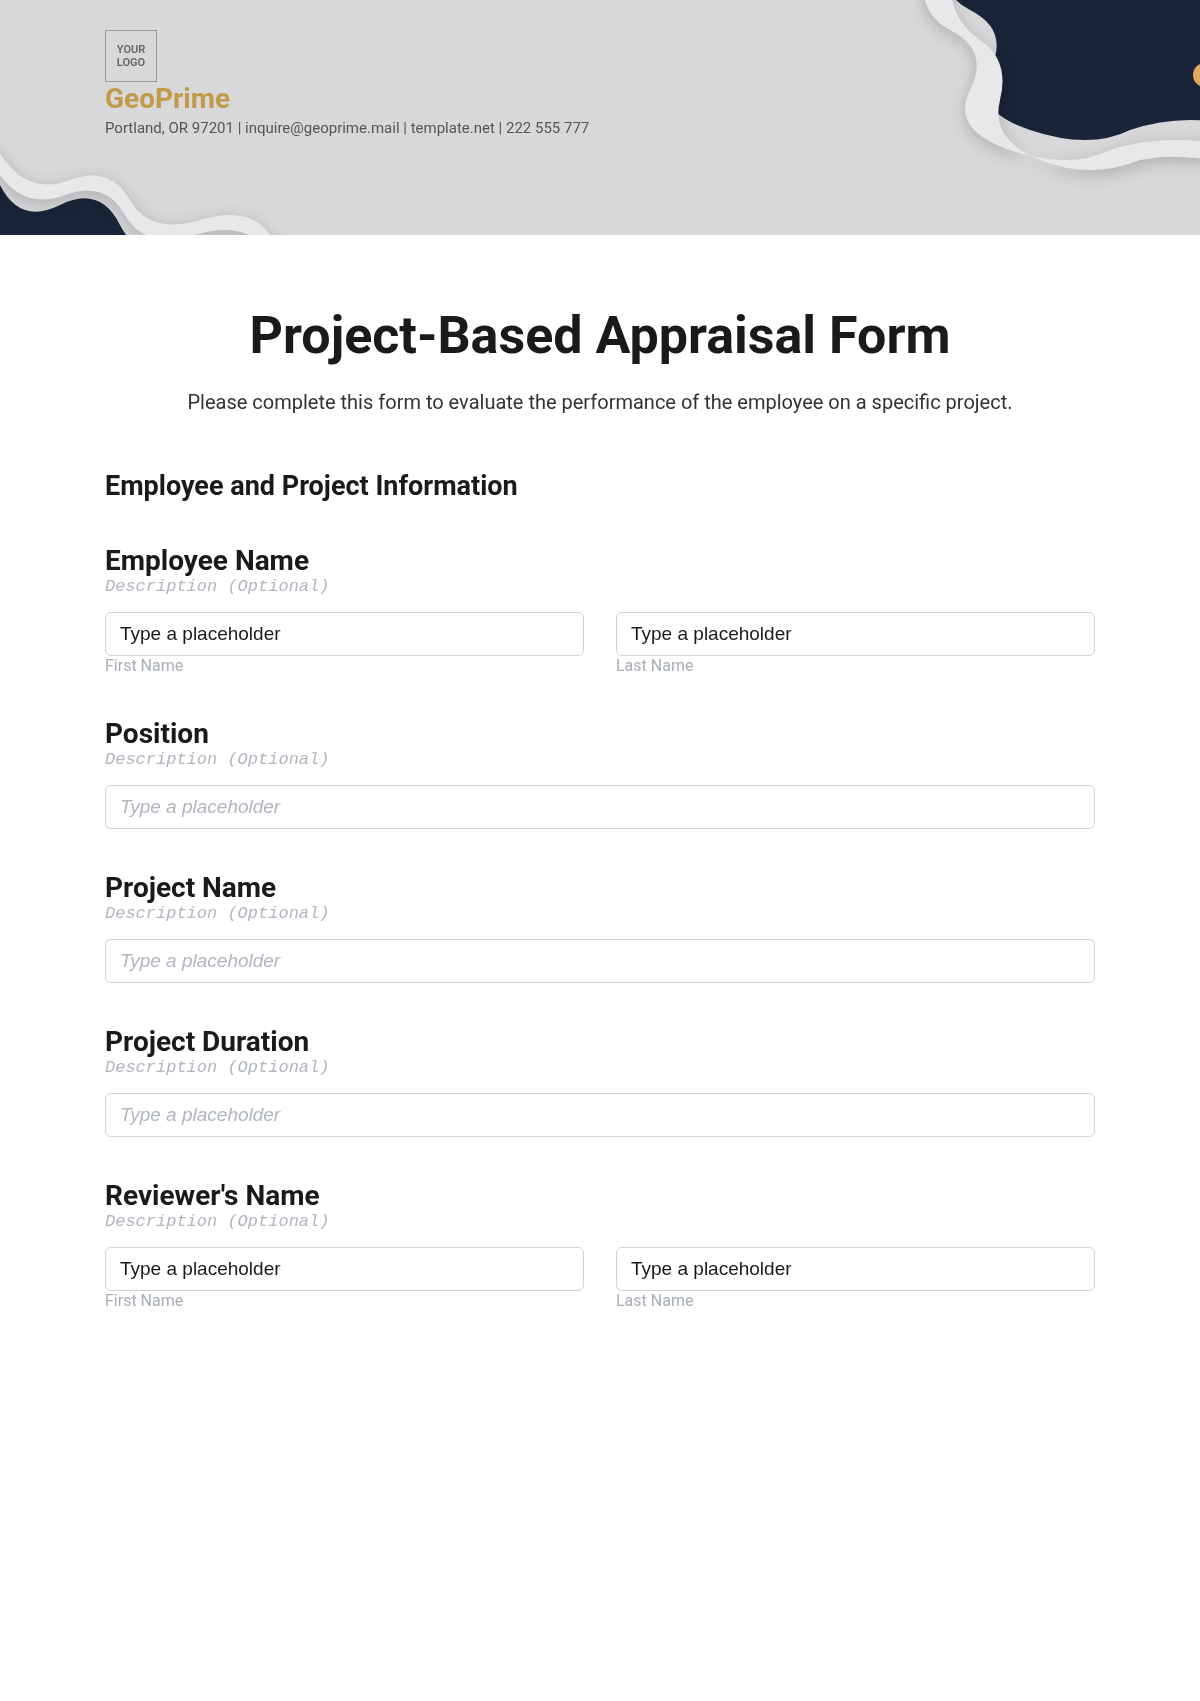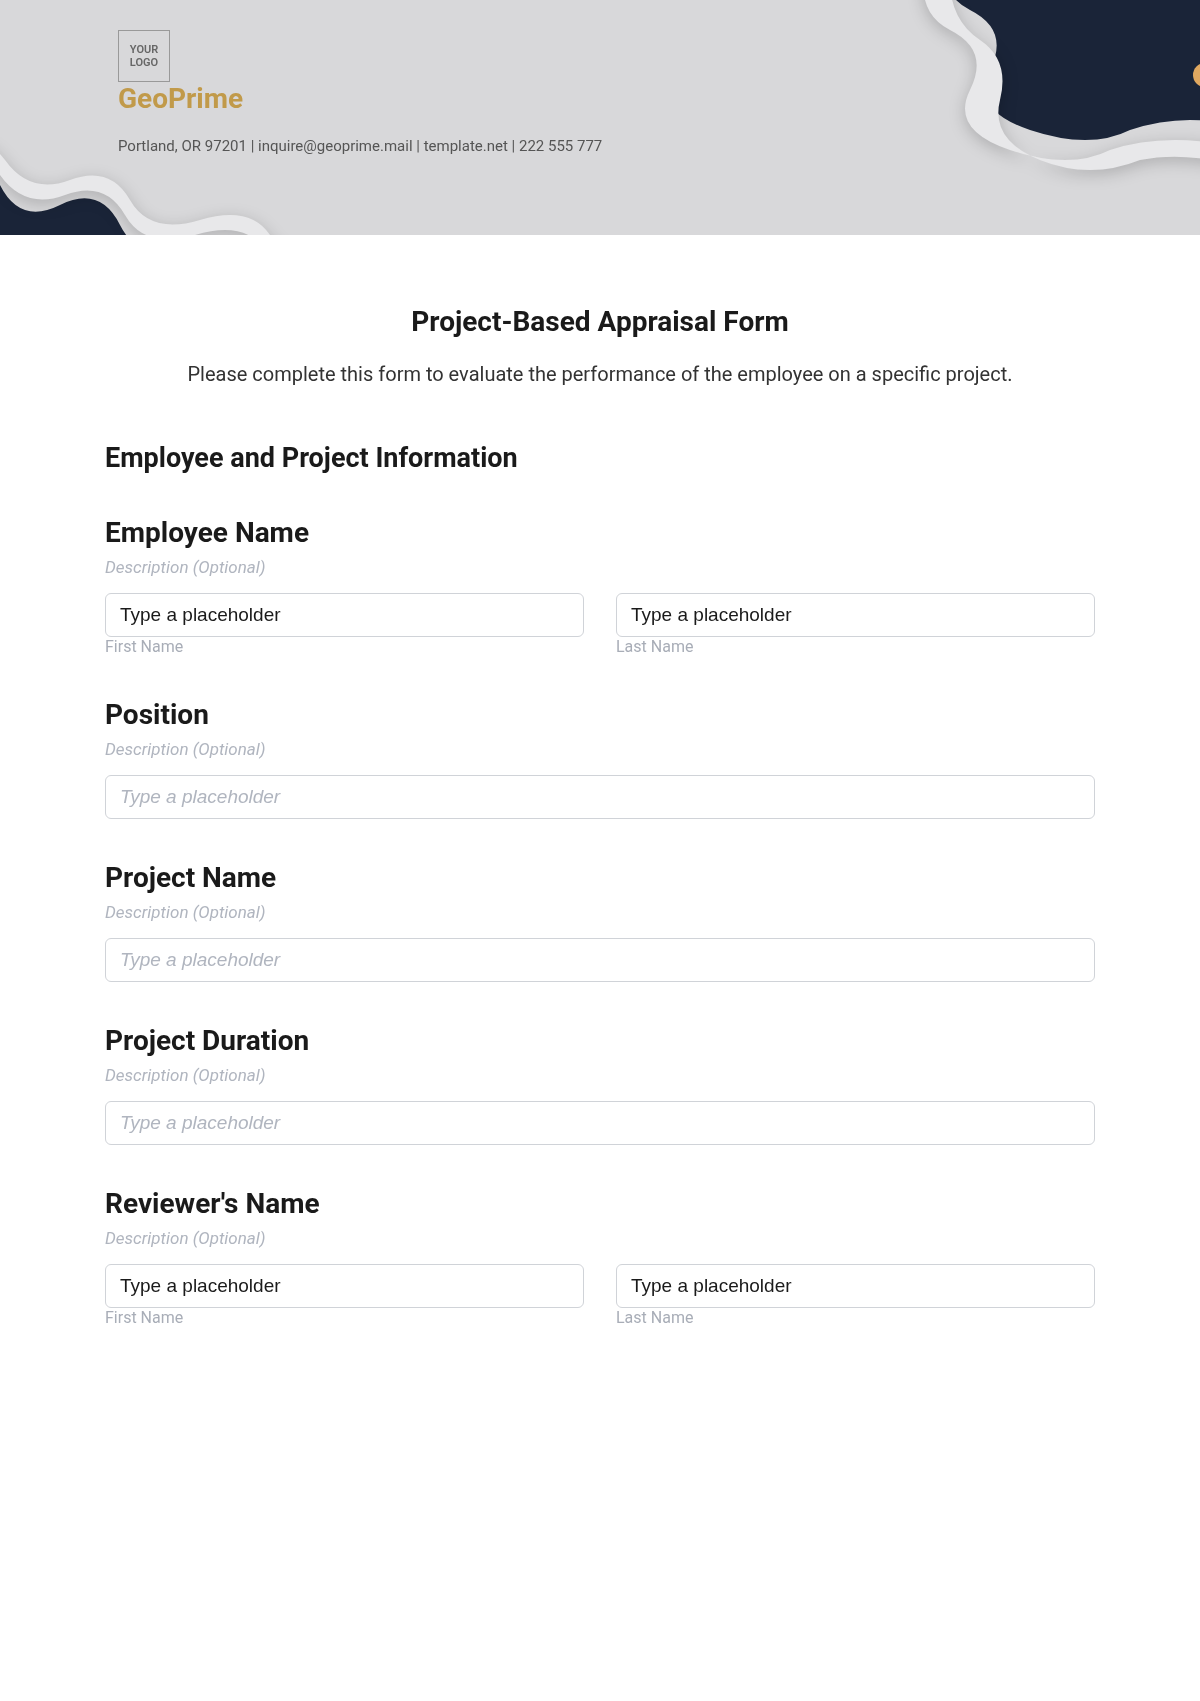--- a/index.html
+++ b/index.html
@@ -11,21 +11,20 @@
       font-family: -apple-system, BlinkMacSystemFont, 'Segoe UI', Roboto, Helvetica, Arial, sans-serif;
       color: #1a1a1a;
       width: 1200px;
       background: #fff;
     }
     .header {
       position: relative;
       height: 235px;
       background: #d8d8da;
       overflow: hidden;
-      padding-left: 13px;
     }
     .header-deco-tr {
       position: absolute;
       top: -70px;
       right: -50px;
       width: 400px;
       height: 280px;
     }
     .header-deco-bl {
       position: absolute;
@@ -55,27 +54,27 @@
     }
     .brand-name {
       font-size: 28px;
       font-weight: 700;
       color: #c19a4a;
       margin-top: 0;
     }
     .brand-contact {
       font-size: 15px;
       color: #555;
-      margin-top: 22px;
+      margin-top: 4px;
     }
     .form-container {
       padding: 70px 105px 30px 105px;
     }
     .form-title {
-      font-size: 28px;
+      font-size: 52px;
       font-weight: 700;
       text-align: center;
       color: #1a1a1a;
     }
     .form-description {
       font-size: 20px;
       text-align: center;
       color: #333;
       margin-top: 20px;
       line-height: 1.6;
@@ -91,21 +90,21 @@
     }
     .field-label {
       font-size: 28px;
       font-weight: 700;
       color: #1a1a1a;
     }
     .field-desc {
       font-size: 17px;
       font-style: italic;
       color: #b0b5bf;
-      margin-top: 8px;
+      font-family: Liberation Mono, monospace;
     }
     .input-row {
       display: flex;
       gap: 32px;
       margin-top: 16px;
     }
     .input-col {
       flex: 1;
     }
     .text-input {

